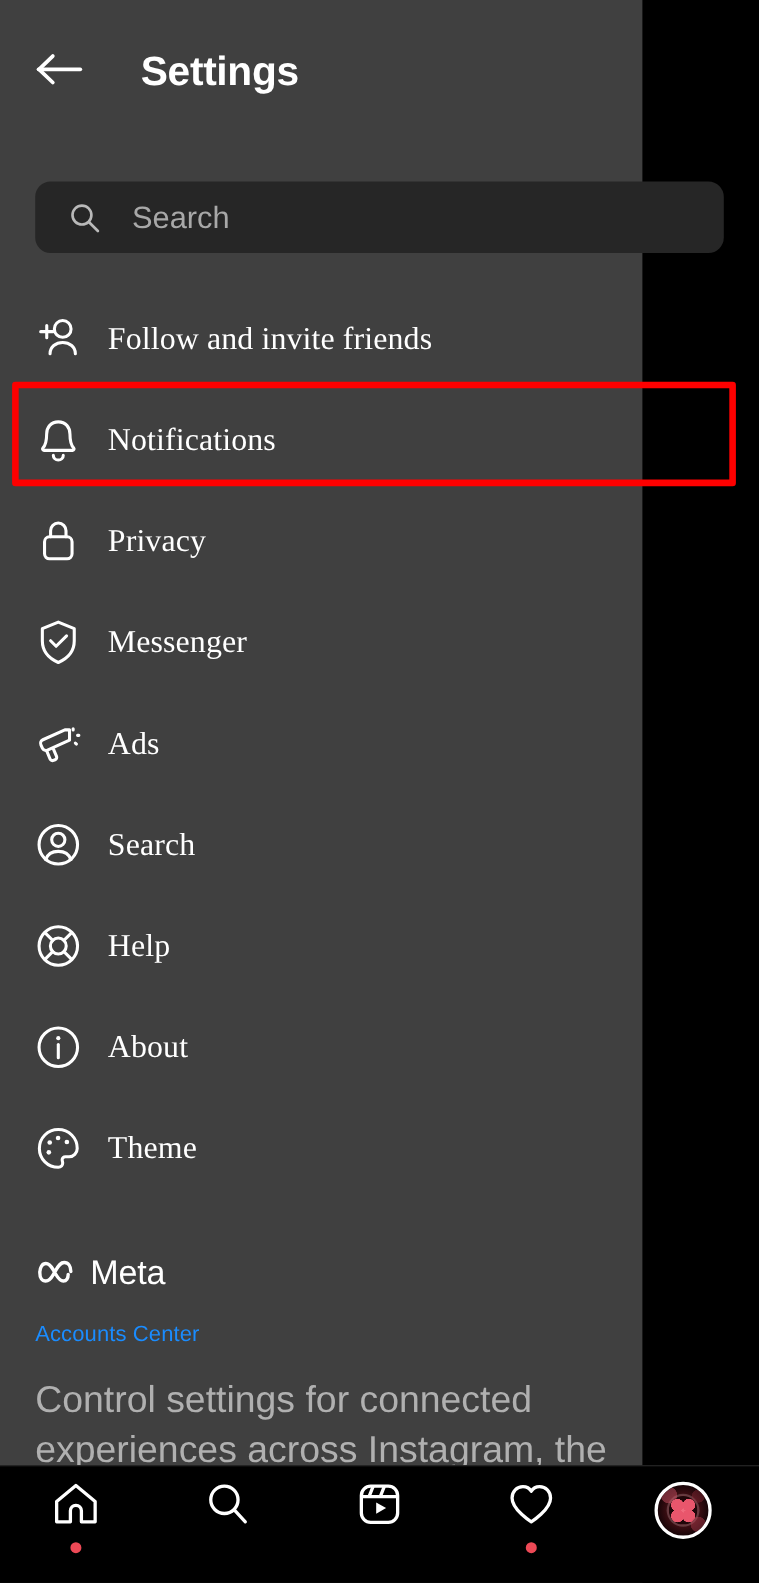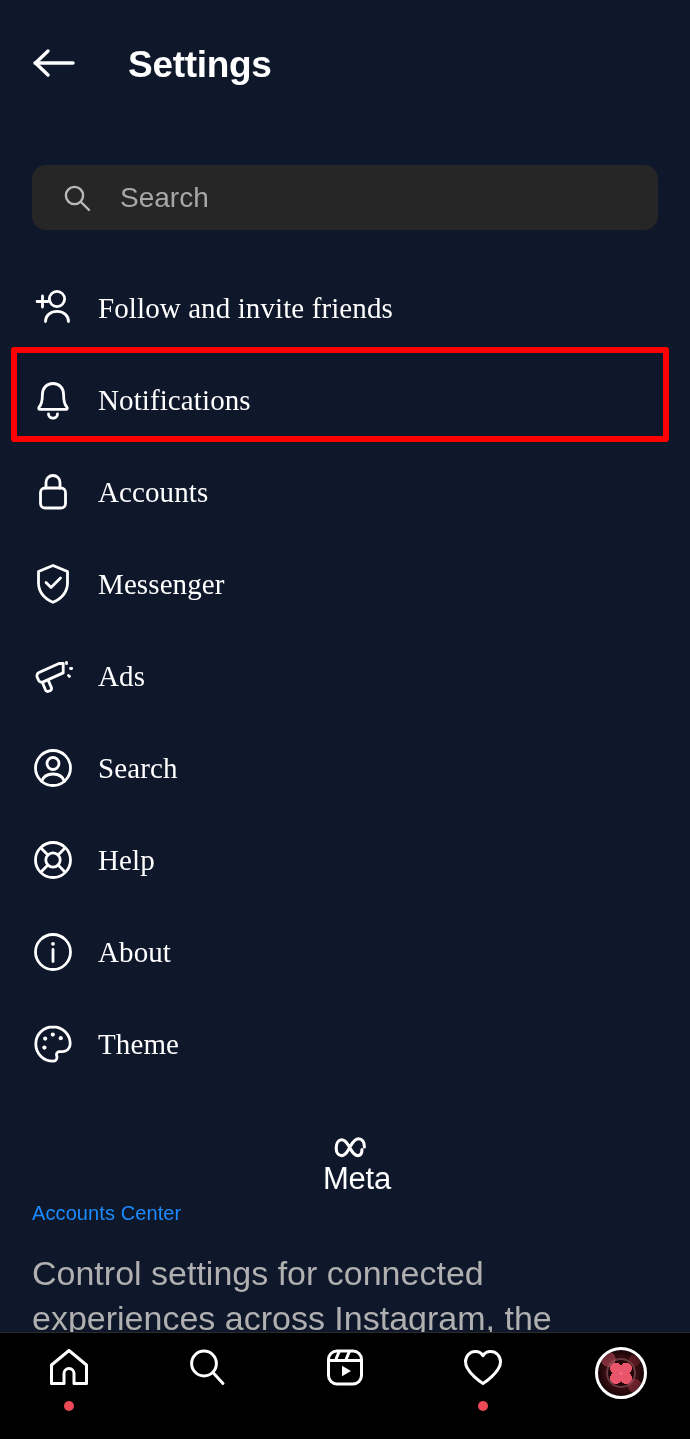--- a/index.html
+++ b/index.html
@@ -4,22 +4,22 @@
 <style>
   * { margin:0; padding:0; box-sizing:border-box; }
   html, body {
     width:690px; height:1439px;
     background:#000;
     font-family:"Liberation Sans", sans-serif;
     overflow:hidden;
   }
   #app {
     position:relative;
-    width:690px; height:1439px;
-    background:#0f172a;
+    width:584px; height:1439px;
+    background:#404040;
     color:#fff;
   }
 
   
   .header {
     position:absolute; top:0; left:0;
     width:690px; height:130px;
     display:flex; align-items:center;
   }
   .back-btn {
@@ -93,21 +93,20 @@
   }
 
   
   .meta-section {
     position:absolute; top:1135px; left:32px;
     width:640px;
   }
   .meta-brand {
     display:flex; align-items:center;
     height:44px;
-    flex-direction:column;
   }
   .meta-logo { display:flex; align-items:center; }
   .meta-word {
     margin-left:10px;
     font-size:31px;
     color:#fff;
     letter-spacing:-0.2px;
   }
   .accounts-center {
     margin-top:23px;
@@ -234,21 +233,21 @@
       <span class="menu-label">Notifications</span>
     </div>
 
     <div class="menu-item">
       <span class="menu-icon">
         <svg width="40" height="44" viewBox="0 0 40 44" fill="none">
           <rect x="7.5" y="18" width="25" height="20" rx="4.5" stroke="#fff" stroke-width="2.8"></rect>
           <path d="M13 18v-5.5c0-3.9 3.1-7 7-7s7 3.1 7 7V18" stroke="#fff" stroke-width="2.8" stroke-linecap="round"></path>
         </svg>
       </span>
-      <span class="menu-label">Accounts</span>
+      <span class="menu-label">Privacy</span>
     </div>
 
     <div class="menu-item">
       <span class="menu-icon">
         <svg width="42" height="46" viewBox="0 0 42 46" fill="none">
           <path d="M21 4.5 6.5 10.5v11.2c0 9.2 6 15.8 14.5 19.6 8.5-3.8 14.5-10.4 14.5-19.6V10.5L21 4.5z" stroke="#fff" stroke-width="2.8" stroke-linejoin="round"></path>
           <path d="M14 21.5 19 26.5 28.5 17" stroke="#fff" stroke-width="2.8" stroke-linecap="round" stroke-linejoin="round"></path>
         </svg>
       </span>
       <span class="menu-label">Messenger</span>

